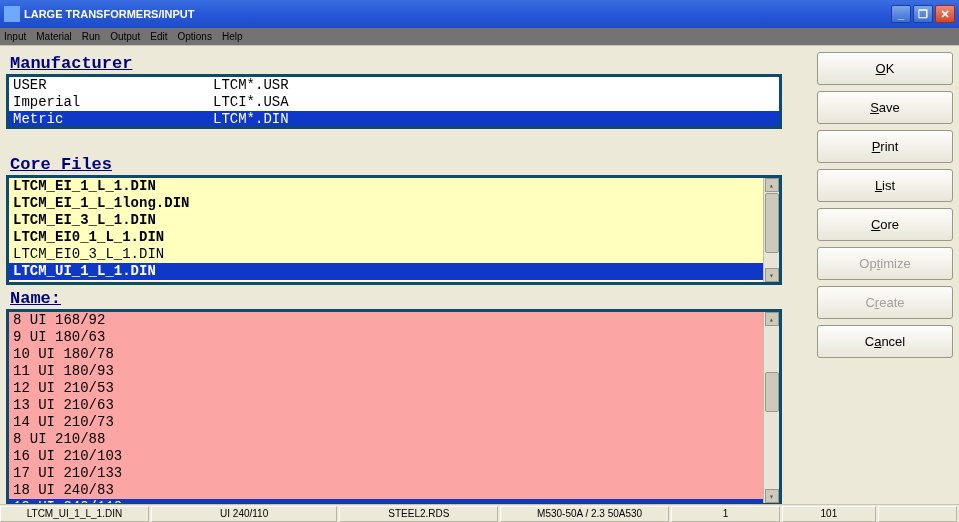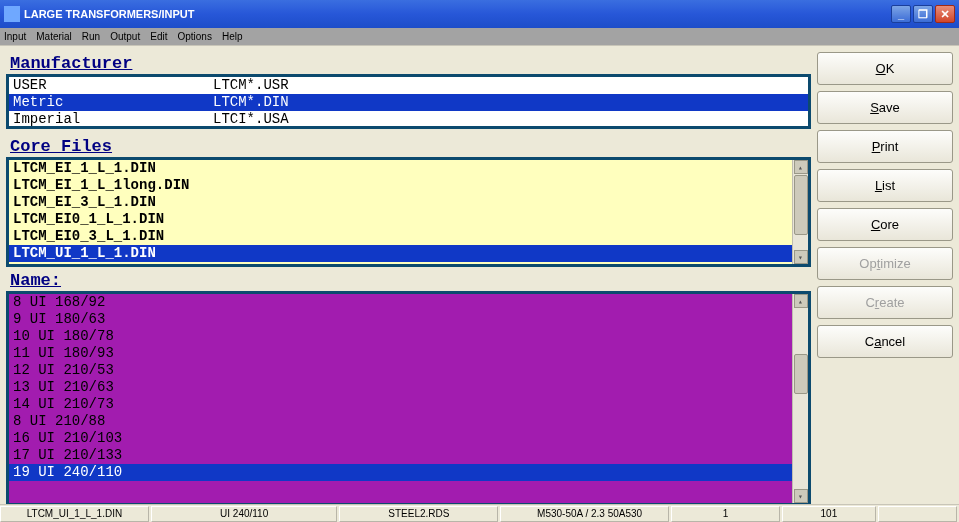--- a/index.html
+++ b/index.html
@@ -35,32 +35,33 @@
     background: linear-gradient(to bottom,#7da5e6,#3b6cd6);
     border: 1px solid #1a3e9b;
     border-radius: 2px;
     color: #fff;
     font-size: 11px;
     display: flex; align-items: center; justify-content: center;
     cursor: pointer;
   }
   .win-btn.close { background: linear-gradient(to bottom,#e88d7a,#d1462a); border-color:#a02a16;}
   .menubar {
-    background: #a3a3a3;
+    background: #737373;
     height: 18px;
     display: flex;
     align-items: center;
     padding: 0 4px;
     border-bottom: 1px solid #c8c5b8;
     font-size: 10px;
   }
   .menubar span { margin-right: 10px; cursor: default; }
   .main {
     display: flex;
     height: calc(100% - 24px - 18px - 18px);
+    gap: 29px;
   }
   .left {
     flex: 1;
     padding: 6px 6px 2px 6px;
     display: flex;
     flex-direction: column;
     overflow: hidden;
   }
   .right {
     width: 142px;
@@ -80,21 +81,21 @@
   .listbox {
     border: 3px solid #0c4a6e;
     background: #fff;
     font-family: "Courier New", monospace;
     font-size: 14px;
     line-height: 17px;
     overflow: hidden;
     position: relative;
   }
   .listbox.yellow { background: #ffffbe; text-align: center; }
-  .listbox.cyan { background: #a21caf; }
+  .listbox.cyan { background: #fca5a5; }
   .row {
     display: flex;
     padding: 0 4px;
     white-space: pre;
     cursor: default;
   }
   .row.sel {
     background: #1038c6;
     color: #fff;
   }
@@ -186,32 +187,32 @@
   <span>Options</span>
   <span>Help</span>
 </div>
 
 <div class="main">
   <div class="left">
 
     <div class="section-label">Manufacturer</div>
     <div class="listbox" style="height:55px;" id="mfr-list">
         <div class="row"><span class="col1">USER</span><span>LTCM*.USR</span></div>
+        <div class="row"><span class="col1">Imperial</span><span>LTCI*.USA</span></div>
         <div class="row sel"><span class="col1">Metric</span><span>LTCM*.DIN</span></div>
-        <div class="row"><span class="col1">Imperial</span><span>LTCI*.USA</span></div>
-      </div>
-
-    <div class="section-label" style="margin-top:8px;text-decoration:underline;">Core Files</div>
+      </div>
+
+    <div class="section-label" style="margin-top:26px;text-decoration:underline;">Core Files</div>
     <div class="listbox yellow scroll-area" style="height:110px;">
       <div class="scroll-content" id="core-list">
           <div class="row" style="font-weight: bold;">LTCM_EI_1_L_1.DIN</div>
           <div class="row" style="font-weight: bold;">LTCM_EI_1_L_1long.DIN</div>
           <div class="row" style="font-weight: bold;">LTCM_EI_3_L_1.DIN</div>
           <div class="row" style="font-weight: bold;">LTCM_EI0_1_L_1.DIN</div>
-          <div class="row" style="font-weight: bold;">LTCM_EI0_3_L_1.DIN</div>
+          <div class="row" style="font-weight: normal;">LTCM_EI0_3_L_1.DIN</div>
           <div class="row sel" style="font-weight: bold;">LTCM_UI_1_L_1.DIN</div>
         </div>
       <div class="vscroll">
         <div class="arrow">▴</div>
         <div class="thumb" style="top:15px;height:60px;"></div>
         <div class="arrow" style="position:absolute;bottom:0;">▾</div>
       </div>
     </div>
 
     <div class="section-label" style="margin-top:4px;">Name:</div>
@@ -220,20 +221,21 @@
           <div class="row">8 UI 168/92</div>
           <div class="row">9 UI 180/63</div>
           <div class="row">10 UI 180/78</div>
           <div class="row">11 UI 180/93</div>
           <div class="row">12 UI 210/53</div>
           <div class="row">13 UI 210/63</div>
           <div class="row">14 UI 210/73</div>
           <div class="row">8 UI 210/88</div>
           <div class="row">16 UI 210/103</div>
           <div class="row">17 UI 210/133</div>
+          <div class="row">18 UI 240/83</div>
           <div class="row sel">19 UI 240/110</div>
         </div>
       <div class="vscroll">
         <div class="arrow">▴</div>
         <div class="thumb" style="top:60px;height:40px;"></div>
         <div class="arrow" style="position:absolute;bottom:0;">▾</div>
       </div>
     </div>
 
   </div>

